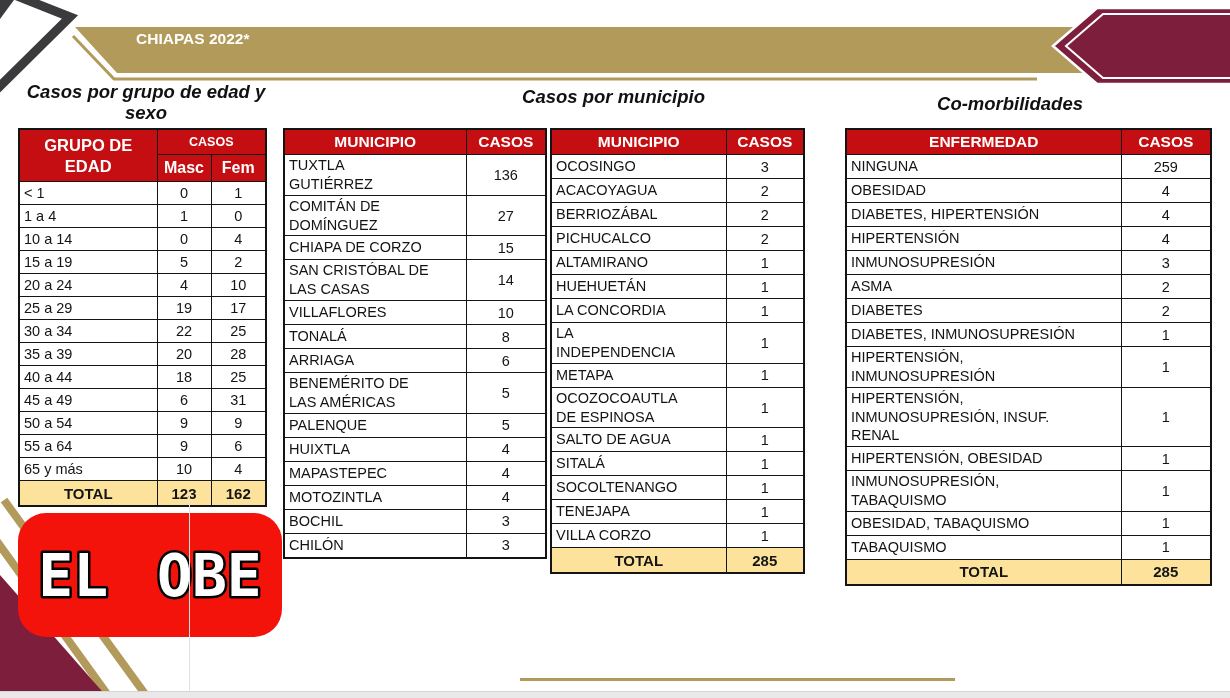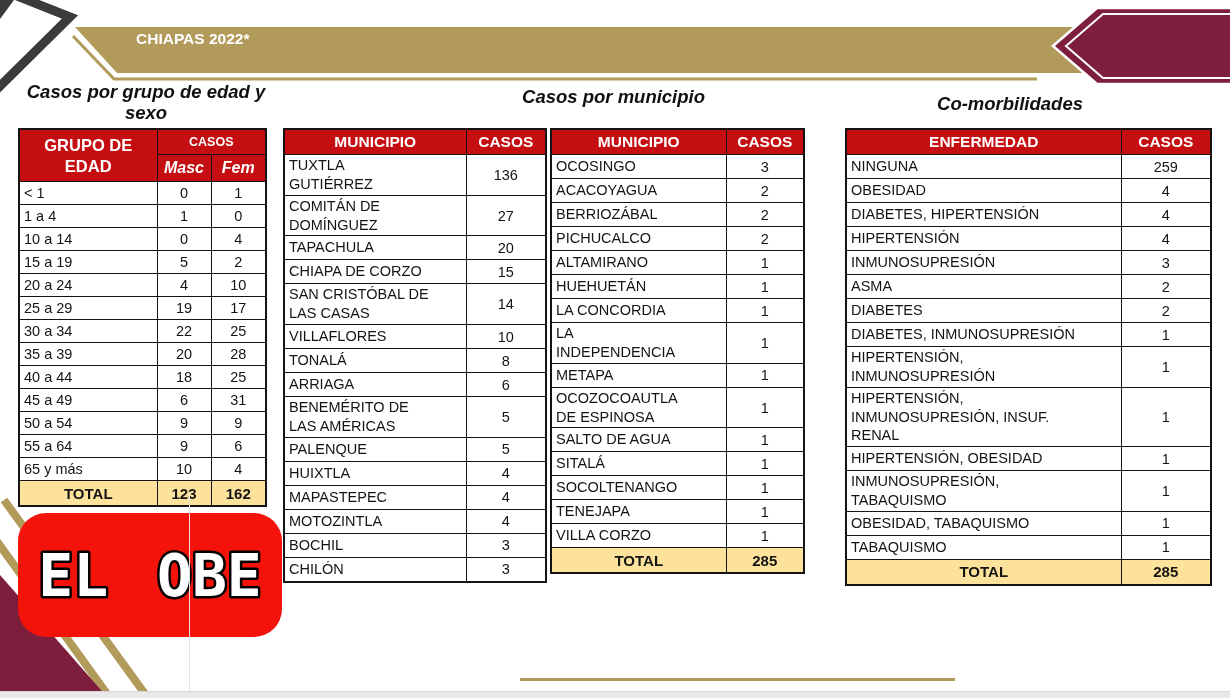--- a/index.html
+++ b/index.html
@@ -20,21 +20,21 @@
   table.data{border-collapse:collapse;table-layout:fixed;background:#fff;
              font-size:14.5px;border:2px solid #141414;}
   table.data th,table.data td{border:1.5px solid #141414;padding:1px 4px;overflow:hidden;}
   table.data thead th{background:#c40e11;color:#ffffff;font-weight:bold;text-align:center;
                       font-size:15.5px;height:22px;padding:1px 2px;}
   table.data td.name{text-align:left;white-space:pre-line;line-height:1.3;height:21px;vertical-align:middle;}
   table.data td.num{text-align:center;vertical-align:middle;height:21px;}
   table.data tfoot td{background:#fce29b;font-weight:bold;text-align:center;font-size:15px;height:22px;}
   #t-age th.big{font-size:16.5px;white-space:pre-line;line-height:1.25;}
   #t-age th.grp{font-size:12.5px;height:22px;}
-  #t-age th.sub{font-size:16px;height:24px;font-style:italic;}
+  #t-age th.sub{font-size:16px;height:24px;}
   #t-age td.name,#t-age td.num{height:20px;}
 
   .gold-line{position:absolute;left:520px;top:678px;width:435px;height:3px;background:#b29a5b;}
   .footer-strip{position:absolute;left:0;top:691px;width:1230px;height:7px;
                 background:#e9e9ea;border-top:1px solid #d6d6d7;}
   .guide-line{position:absolute;left:189px;top:492px;width:1px;height:199px;background:#e2e2e2;}
 </style>
 </head>
 <body>
 
@@ -166,24 +166,20 @@
           <td class="name">TUXTLA
 GUTIÉRREZ</td>
           <td class="num">136</td>
         </tr>
         <tr>
           <td class="name">COMITÁN DE
 DOMÍNGUEZ</td>
           <td class="num">27</td>
         </tr>
         <tr>
-          <td class="name">TAPACHULA</td>
-          <td class="num">20</td>
-        </tr>
-        <tr>
           <td class="name">CHIAPA DE CORZO</td>
           <td class="num">15</td>
         </tr>
         <tr>
           <td class="name">SAN CRISTÓBAL DE
 LAS CASAS</td>
           <td class="num">14</td>
         </tr>
         <tr>
           <td class="name">VILLAFLORES</td>

